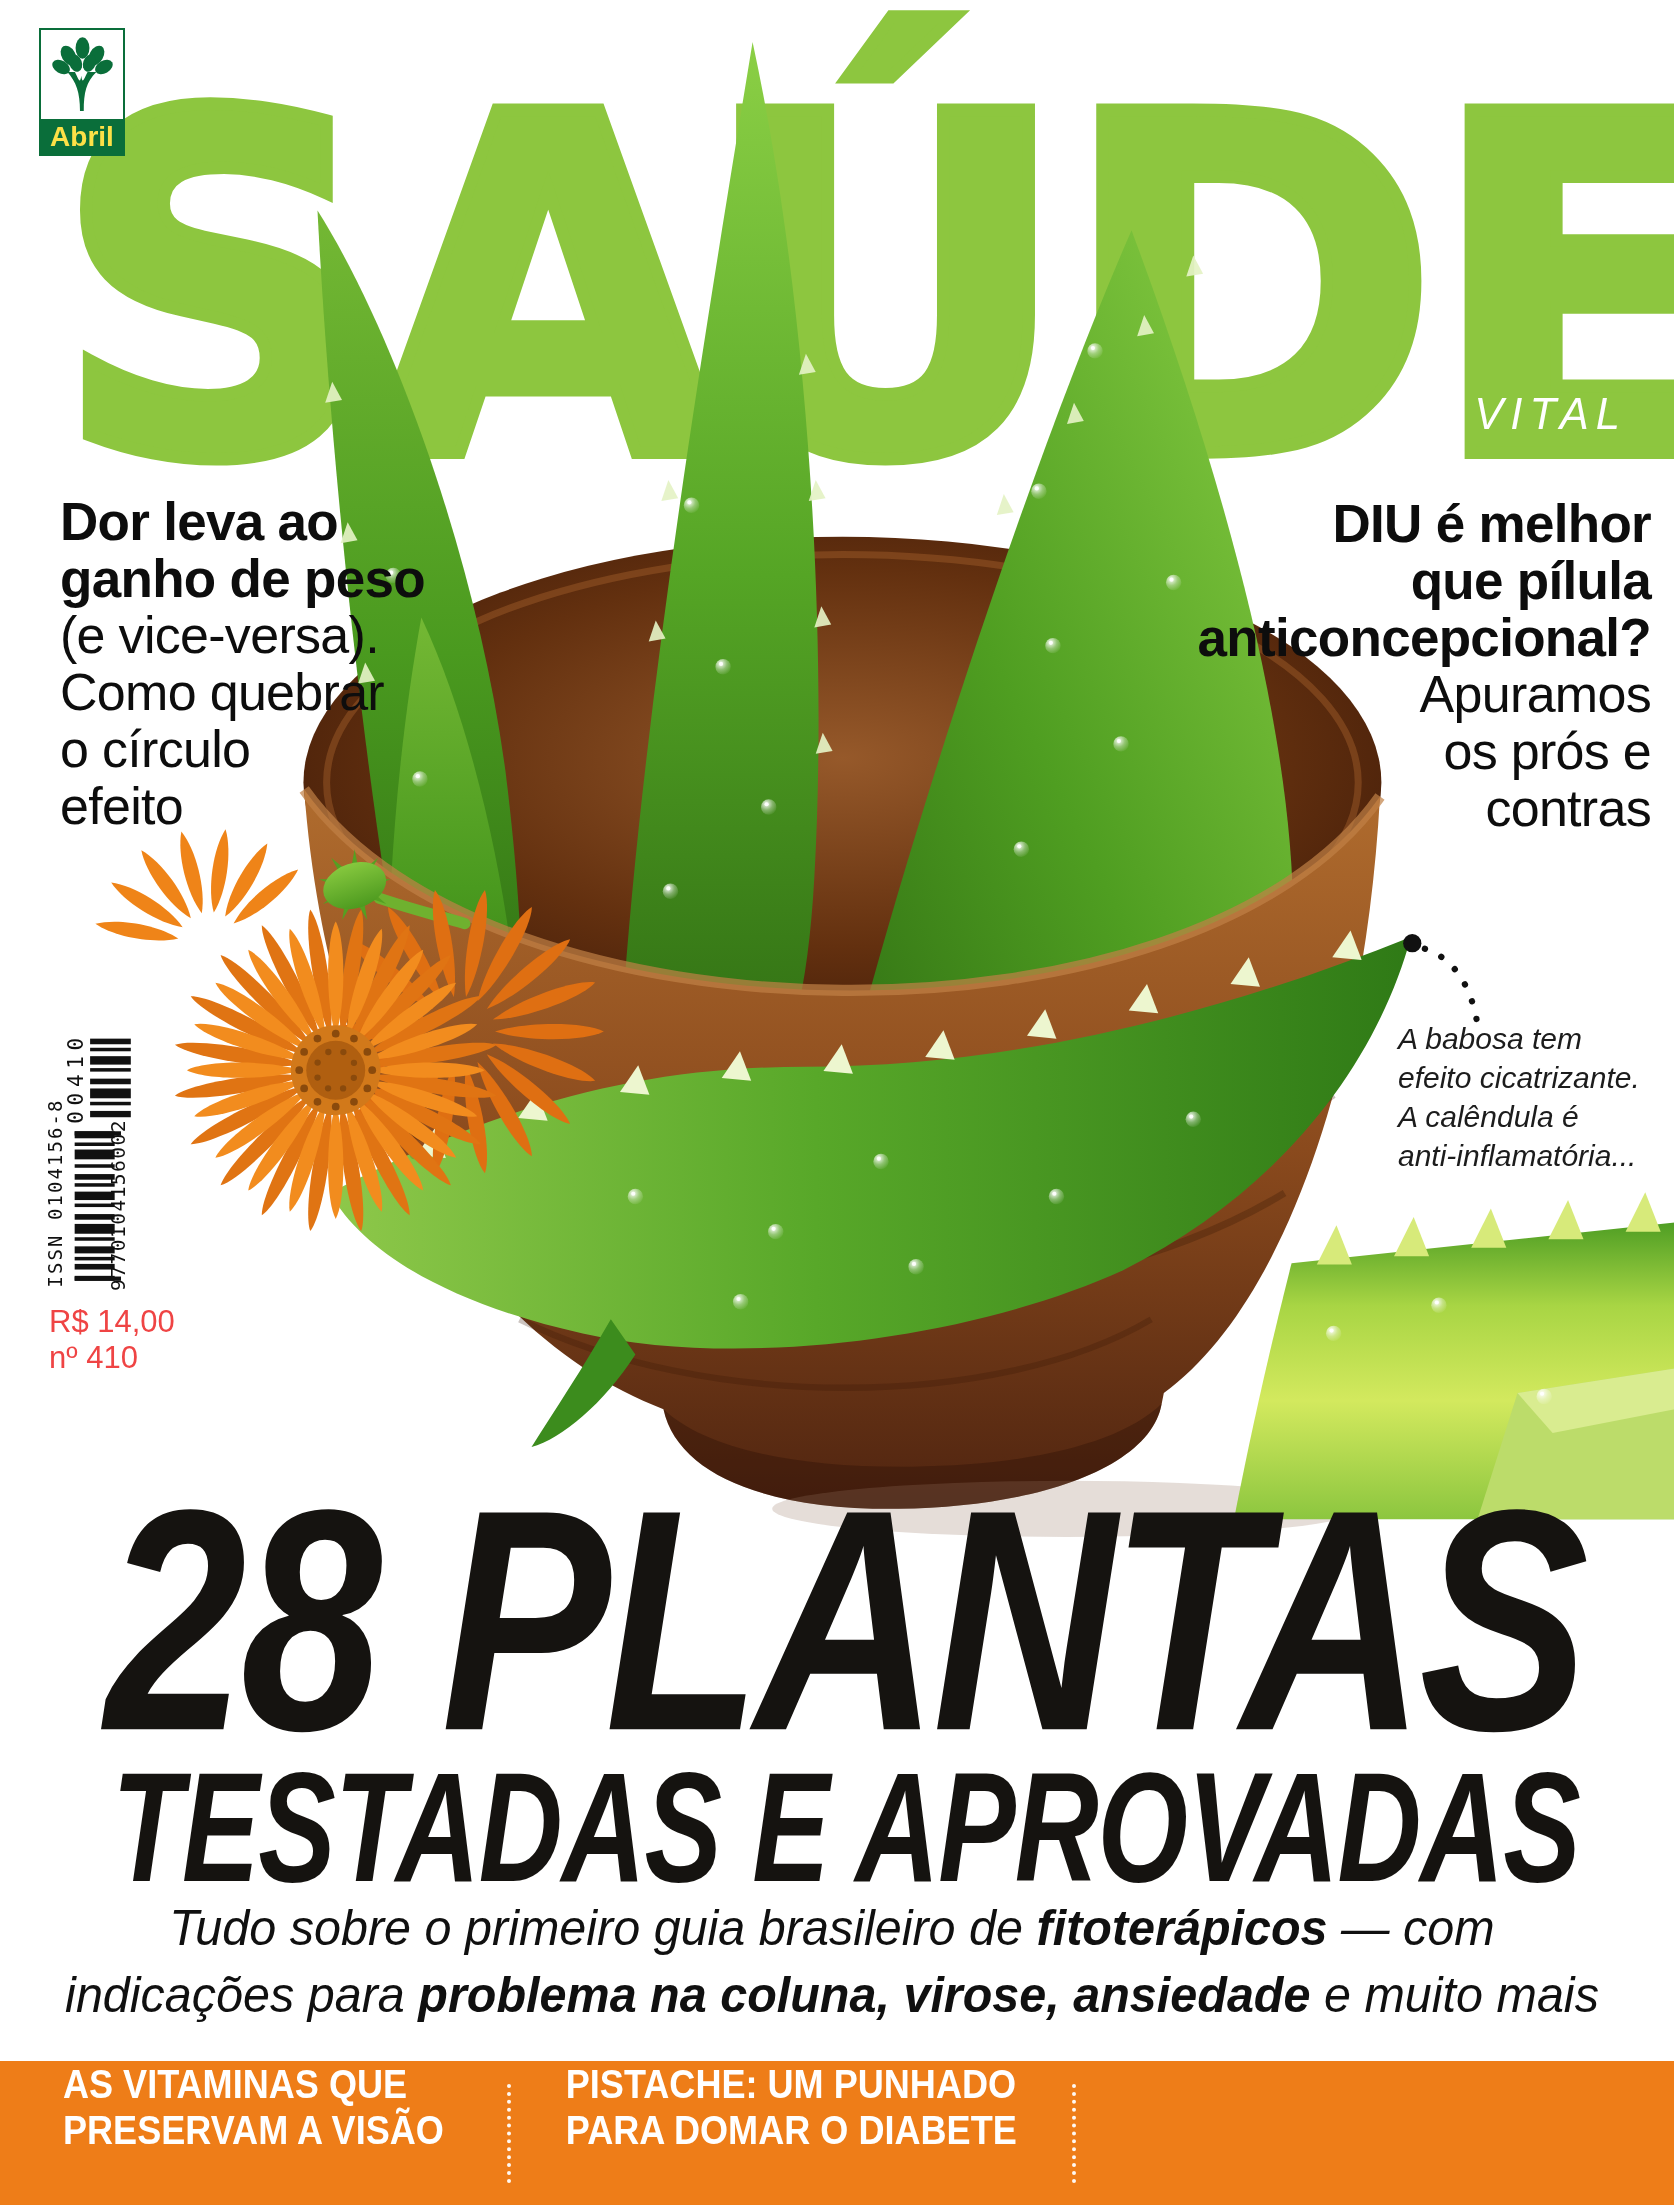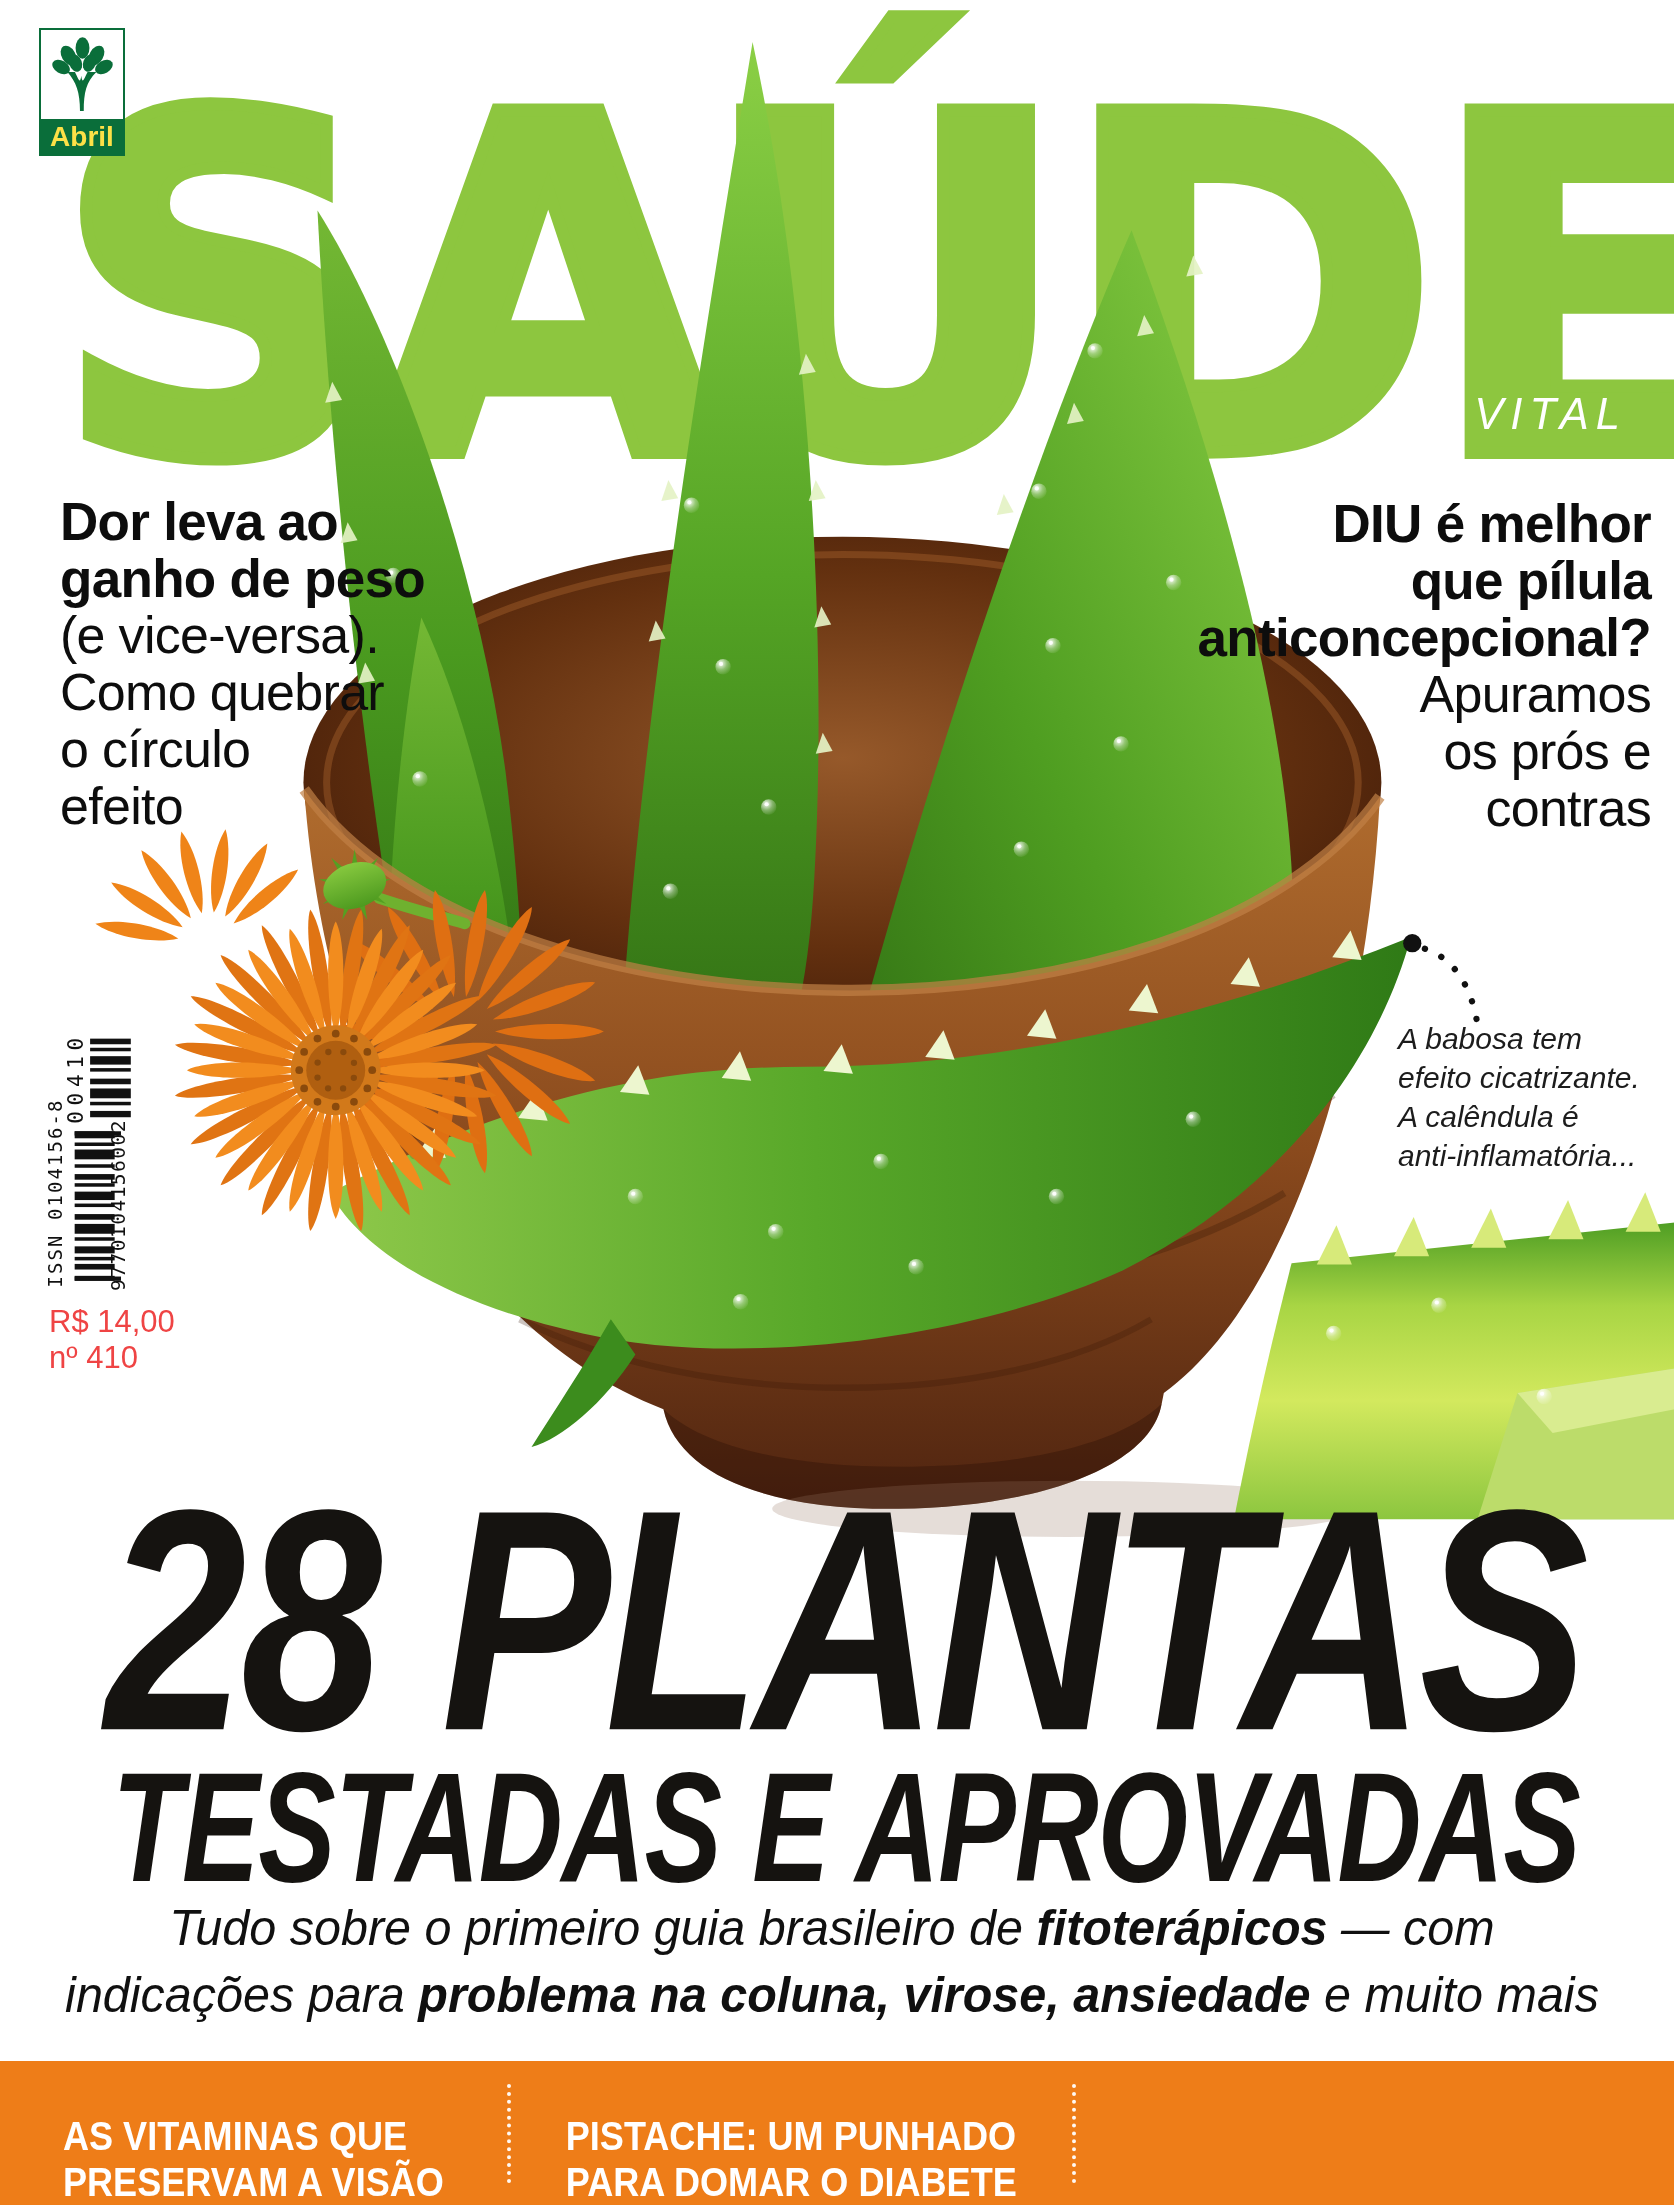--- a/index.html
+++ b/index.html
@@ -34,21 +34,21 @@
   .headline2{left:112px;top:1749px;font-size:149px;line-height:1;font-weight:bold;font-style:italic;
       color:#151310;white-space:nowrap;transform:scale(0.78,1.05);transform-origin:left top;letter-spacing:-1.4px;}
 
   
   .subhead{left:0px;top:1895px;width:1664px;text-align:center;color:#101010;font-style:italic;}
   .subhead .line{font-size:50px;line-height:67px;white-space:nowrap;transform:scaleX(0.97);transform-origin:center;}
   .subhead b{font-weight:bold;}
 
   
   .bottom-bar{left:0;top:2061px;width:1675px;height:144px;background:#ee7d18;display:flex;z-index:3;}
-  .bar-item{display:flex;align-items:flex-end;justify-content:center;color:#ffffff;}
+  .bar-item{display:flex;align-items:flex-start;justify-content:center;color:#ffffff;}
   .bar-item .txt{font-weight:bold;font-size:41px;line-height:46px;text-align:left;
       transform:scaleX(0.88);transform-origin:center;white-space:nowrap;}
   .bar-sep{width:0px;border-left:4.9px dotted rgba(255,255,255,0.95);margin:22.5px 0;}
   .bar-c1{width:507px;}
   .bar-c2{width:561px;}
   .bar-c3{width:598px;}
 </style>
 </head>
 <body>
 

